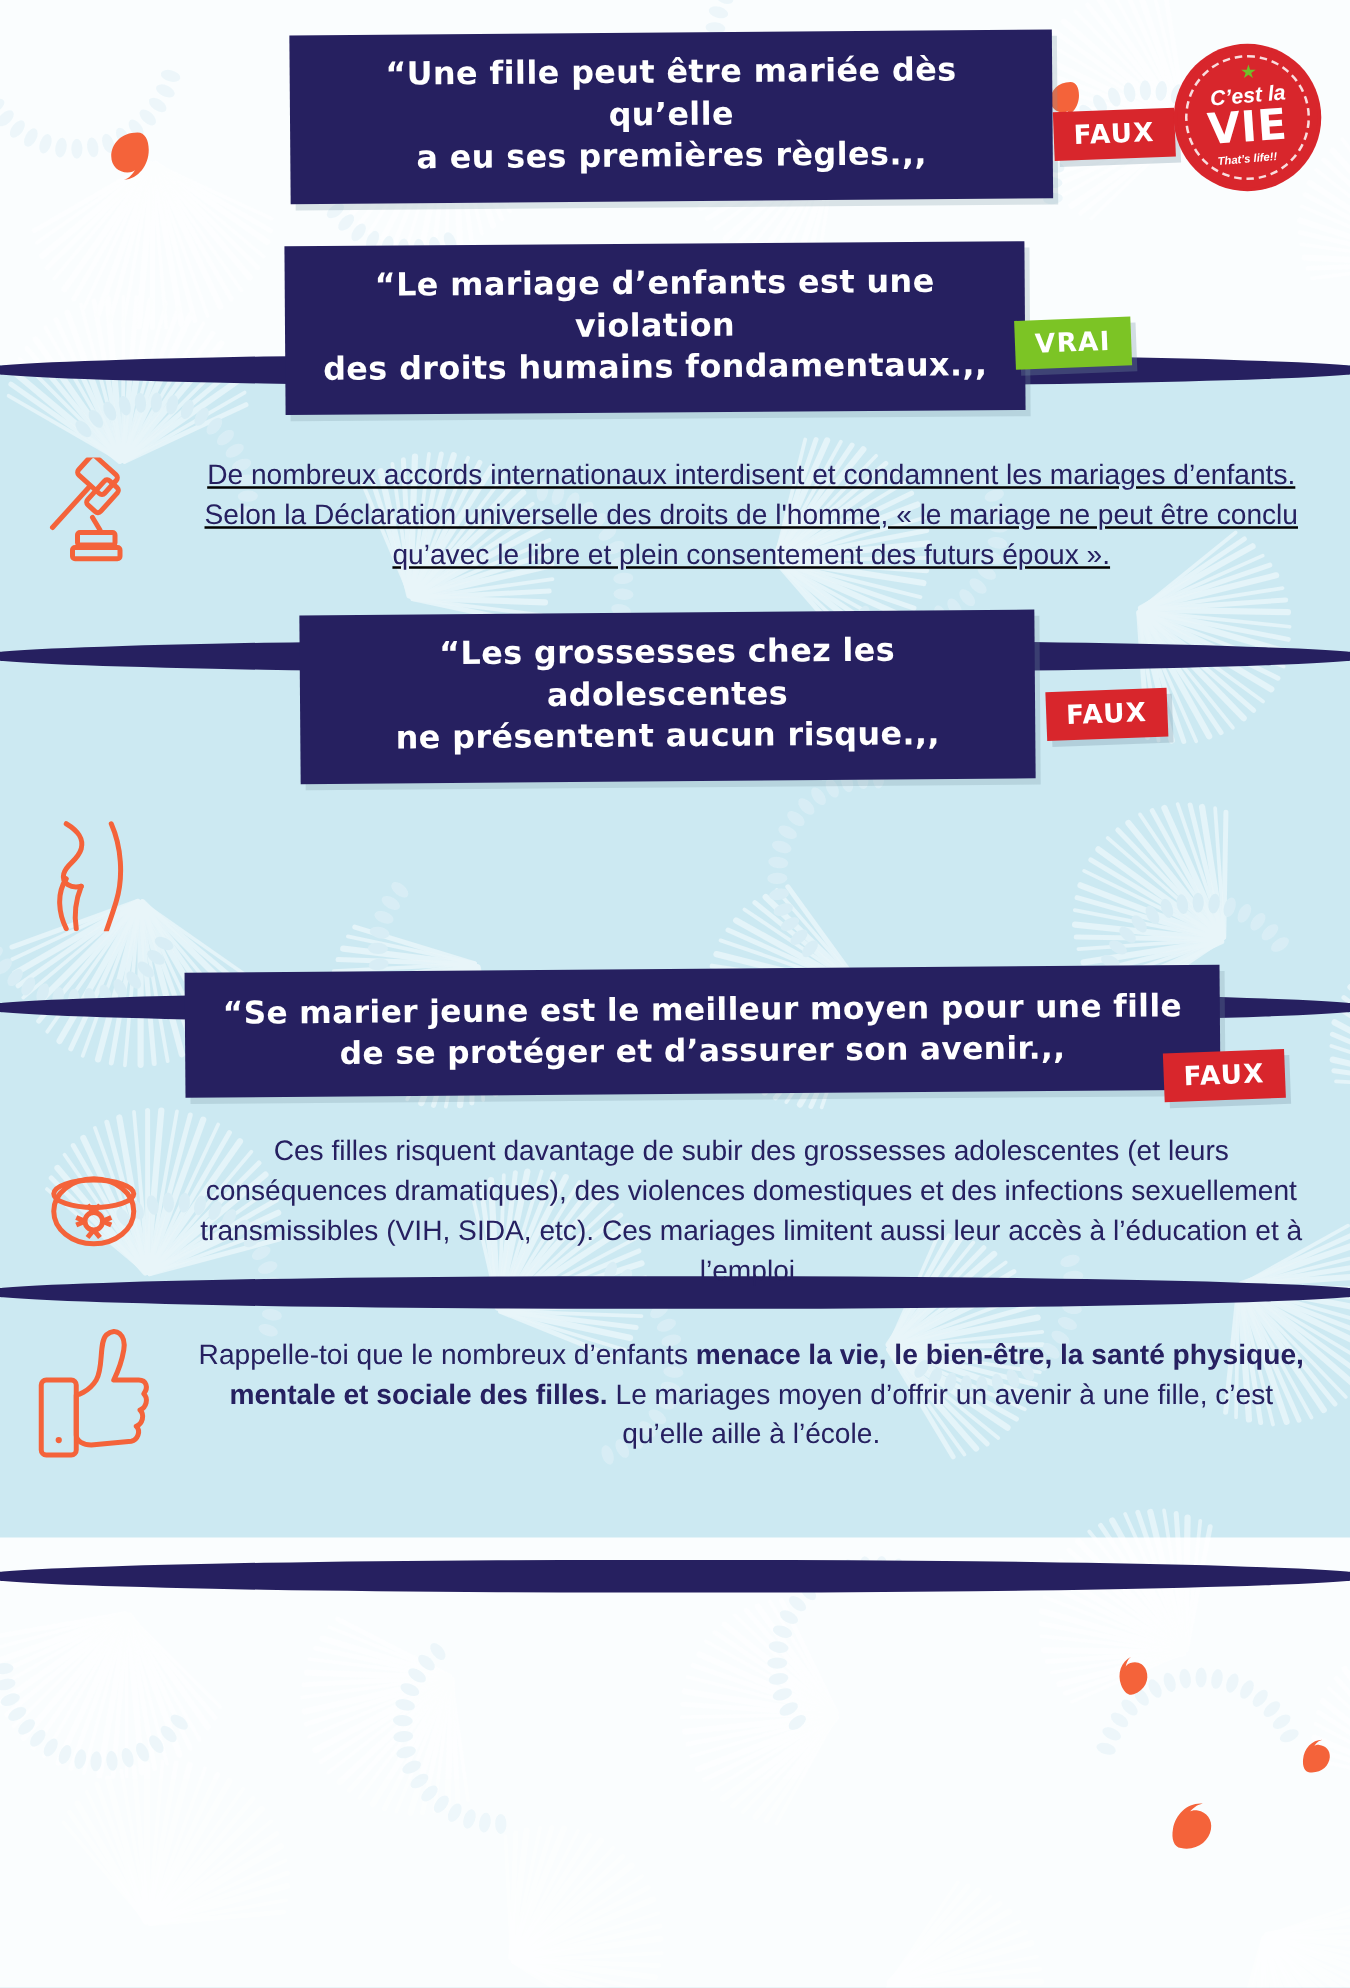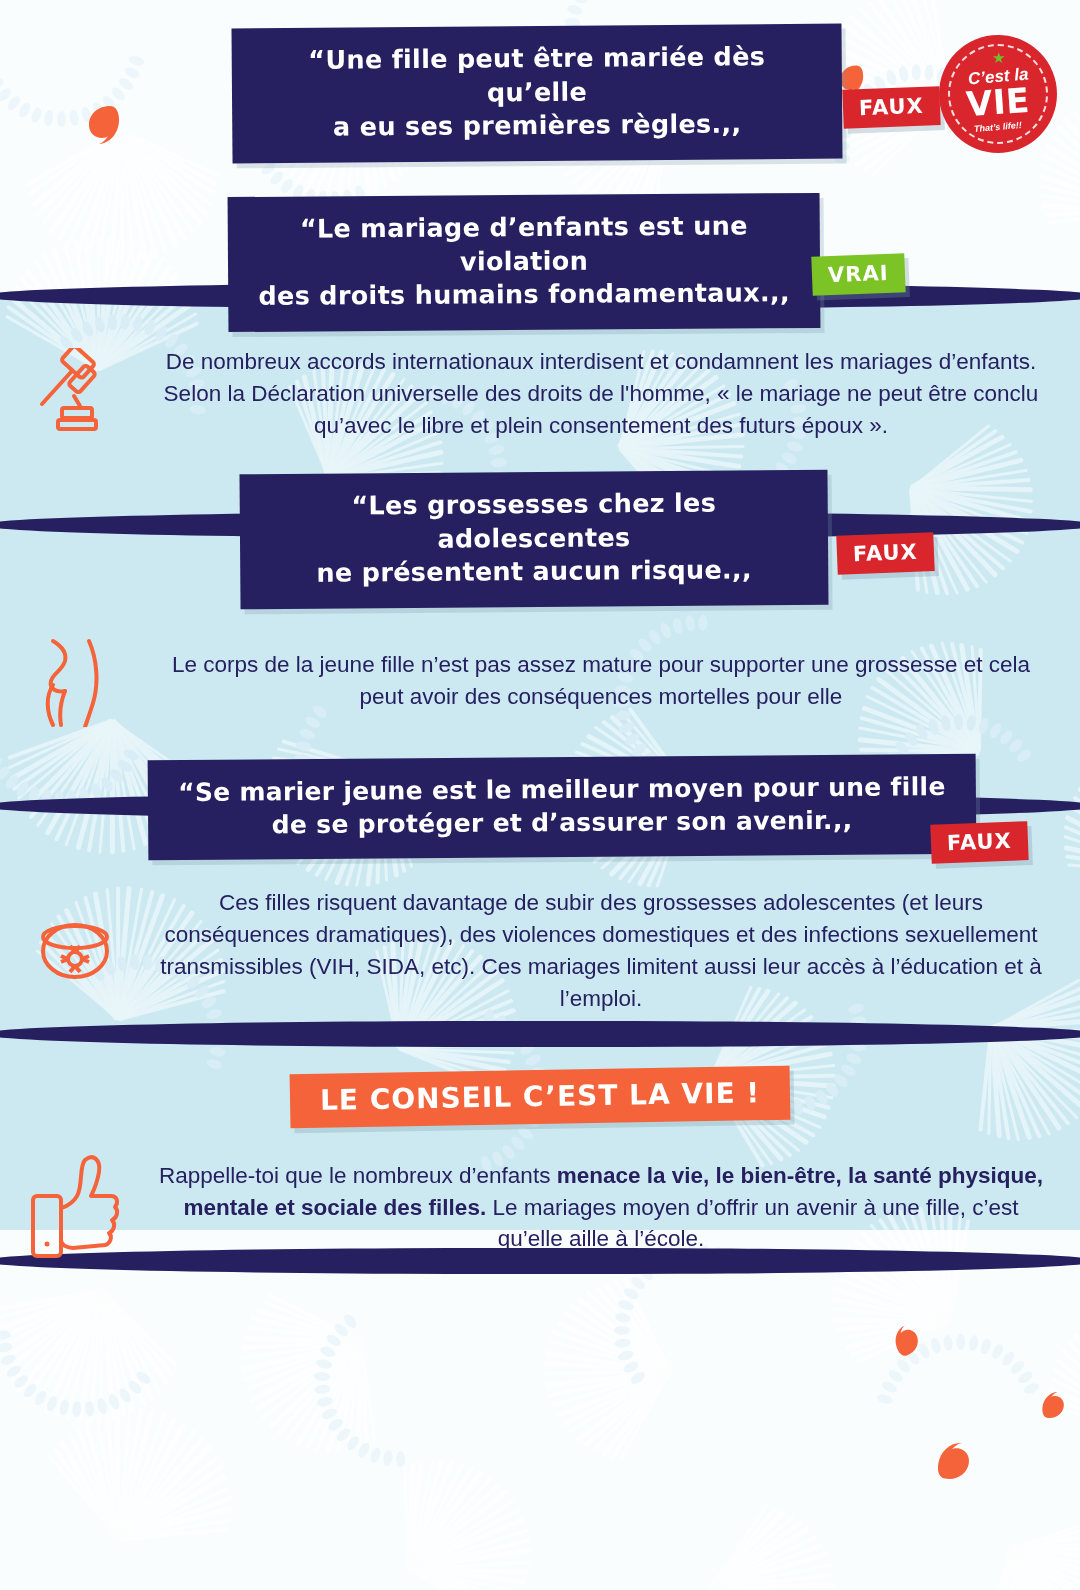--- a/index.html
+++ b/index.html
@@ -1238,21 +1238,21 @@
 
 
   <div class="stmt-wrap" style="margin-top:34px;">
     <div class="stmt" style="margin:0 260px 0 228px; transform:rotate(-0.4deg);">
       <div>“Le mariage d’enfants est une violation</div>
       <div>des droits humains fondamentaux.,,</div>
     </div>
     <div class="badge vrai" style="right:176px; top:60px;">VRAI</div>
   </div>
 
-  <div class="row" style="margin-top:16px;">
+  <div class="row" style="margin-top:34px;text-decoration:underline;">
     <div class="icon-cell">
       <svg width="82" height="92" viewBox="0 0 82 92">
         <g fill="none" stroke="#f4633a" stroke-width="4" stroke-linejoin="round" stroke-linecap="round">
           <rect x="30" y="4" width="28" height="20" rx="3" transform="rotate(42 44 14)"></rect>
           <rect x="41" y="18" width="14" height="26" rx="3" transform="rotate(42 48 31)"></rect>
           <line x1="37" y1="24" x2="8" y2="56"></line>
           <rect x="28" y="60" width="30" height="10" rx="2"></rect>
           <rect x="24" y="72" width="38" height="9" rx="2"></rect>
           <line x1="40" y1="48" x2="46" y2="58"></line>
         </g>
@@ -1273,21 +1273,20 @@
     <div class="icon-cell">
       <svg width="76" height="92" viewBox="0 0 76 92">
         <g fill="none" stroke="#f4633a" stroke-width="4" stroke-linecap="round" stroke-linejoin="round">
           <path d="M16 6 C26 12 30 18 28 26 C25 36 16 38 14 46 C12 54 20 58 28 56"></path>
           <path d="M28 56 C24 66 22 78 24 90"></path>
           <path d="M16 50 C8 62 10 78 16 90"></path>
           <path d="M52 6 C60 24 62 48 56 68 C53 78 50 86 48 92"></path>
         </g>
       </svg>
     </div>
-    <div class="para">Le corps de la jeune fille n’est pas assez mature pour supporter une grossesse et cela peut avoir des conséquences mortelles pour elle</div>
   </div>
 
   <div class="stmt-wrap" style="margin-top:30px;">
     <div class="stmt" style="margin:0 104px 0 148px; transform:rotate(-0.45deg); font-size:25px;">
       <div>“Se marier jeune est le meilleur moyen pour une fille</div>
       <div>de se protéger et d’assurer son avenir.,,</div>
     </div>
     <div class="badge faux" style="right:52px; top:66px;">FAUX</div>
   </div>
 
@@ -1298,23 +1297,20 @@
           <ellipse cx="43" cy="40" rx="32" ry="26"></ellipse>
           <ellipse cx="43" cy="26" rx="32" ry="11"></ellipse>
           <circle cx="43" cy="48" r="7"></circle>
           <path d="M43 41 l5 -6 M43 41 l-5 -6 M43 55 l5 6 M43 55 l-5 6 M36 48 l-7 -3 M36 48 l-7 3 M50 48 l7 -3 M50 48 l7 3"></path>
         </g>
       </svg>
     </div>
     <div class="para">Ces filles risquent davantage de subir des grossesses adolescentes (et leurs conséquences dramatiques), des violences domestiques et des infections sexuellement transmissibles (VIH, SIDA, etc). Ces mariages limitent aussi leur accès à l’éducation et à l’emploi.</div>
   </div>
 
-  <div class="center" style="margin-top:56px; position:relative; z-index:4;">
-    <span class="conseil-banner">LE CONSEIL C’EST LA VIE !</span>
-  </div>
 
   <div class="row" style="margin-top:28px;">
     <div class="icon-cell">
       <svg width="96" height="110" viewBox="0 0 96 110">
         <g fill="none" stroke="#f4633a" stroke-width="4" stroke-linejoin="round" stroke-linecap="round">
           <rect x="6" y="44" width="28" height="60" rx="4"></rect>
           <circle cx="20" cy="92" r="2.5" fill="#f4633a" stroke="none"></circle>
           <path d="M34 56 C34 56 44 54 50 44 C56 34 52 14 58 8 C66 1 74 8 72 20 C70 32 64 44 64 44
                    L84 44 C90 44 92 50 88 55 C92 59 90 66 85 68 C89 72 87 79 82 81 C86 85 83 92 78 93
                    L46 96 C40 96 34 93 34 88 Z"></path>

